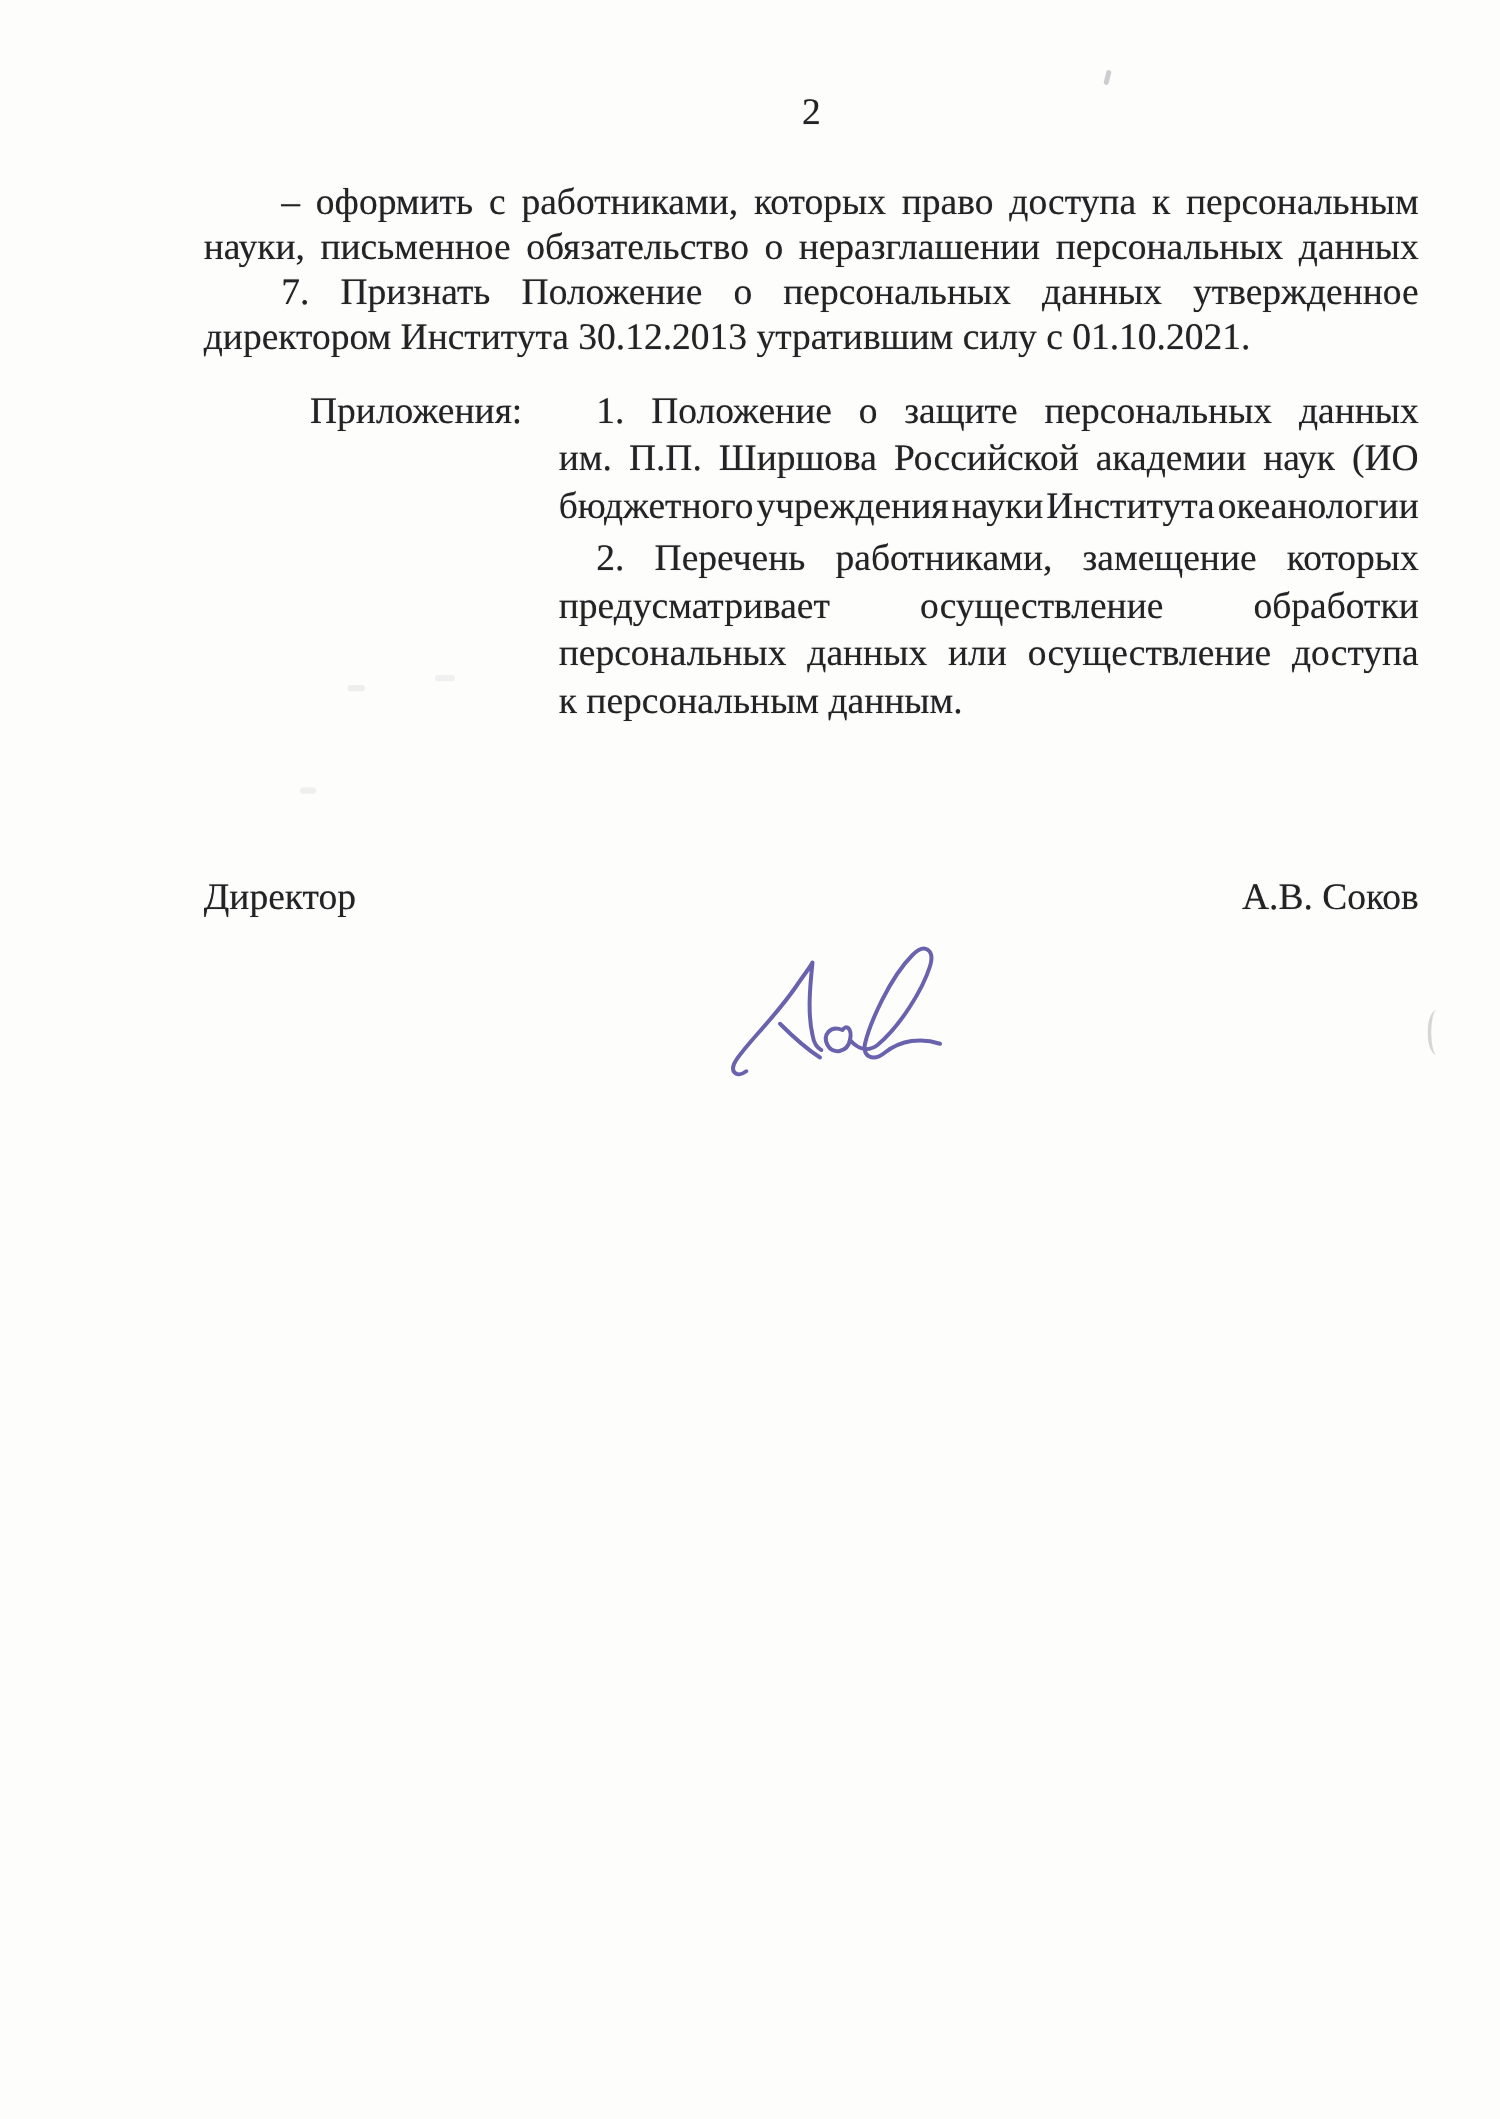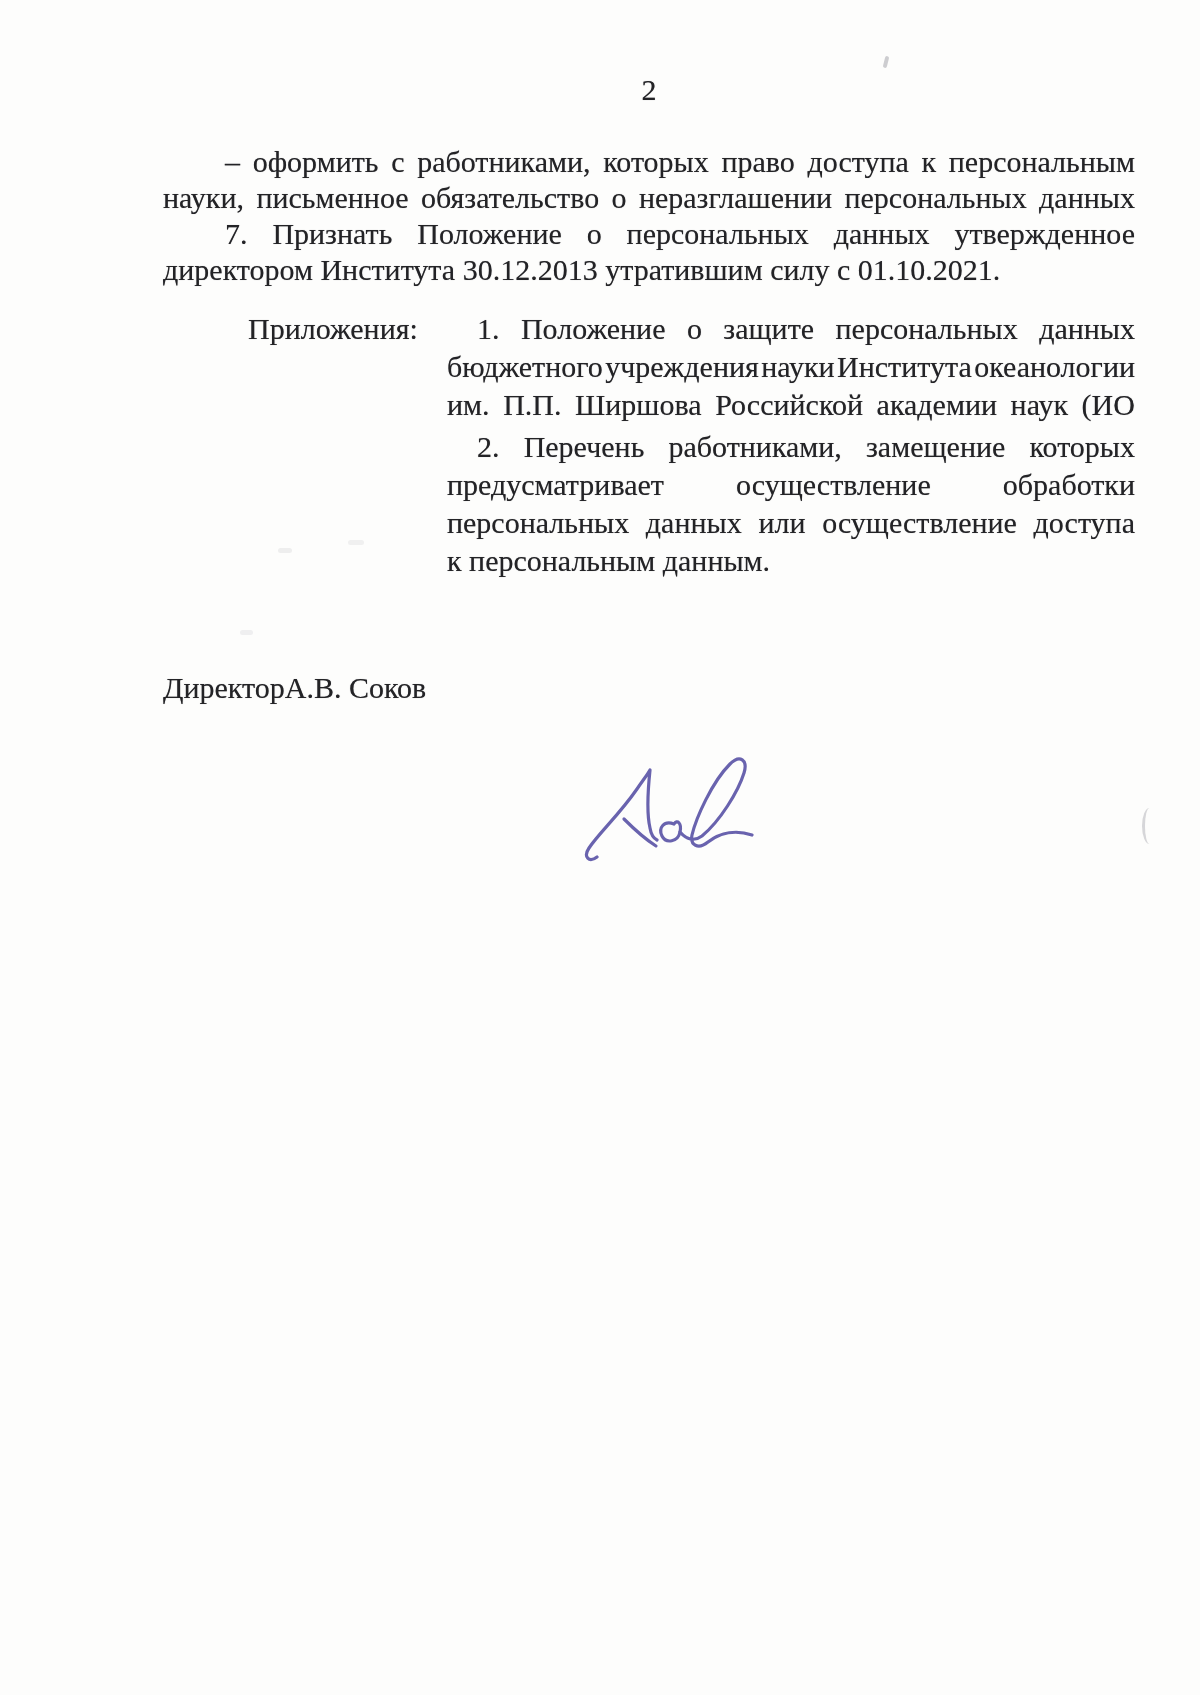--- a/index.html
+++ b/index.html
@@ -45,22 +45,23 @@
   .appendix-label {
     width: 284px;
     box-sizing: border-box;
     padding-left: 85px;
     flex: 0 0 auto;
   }
   .appendix-items { flex: 1 1 auto; min-width: 0; }
   .aline { height: 38px; white-space: nowrap; }
   .item2 { margin-top: 4px; }
   .sig-row {
-    margin-top: 90px;
+    margin-top: 120px;
     display: flex;
+    justify-content: space-between;
     height: 36px;
   }
   .signature-svg {
     position: absolute;
     left: 553px;
     top: 727px;
     width: 220px;
     height: 140px;
   }
   .artifact { position: absolute; pointer-events: none; }
@@ -129,35 +130,35 @@
         <div class="item">
           <div class="aline jline ind30">
               <span>1.</span>
               <span>Положение</span>
               <span>о</span>
               <span>защите</span>
               <span>персональных</span>
               <span>данных</span>
             </div>
           <div class="aline jline">
-              <span>бюджетного</span>
-              <span>учреждения</span>
-              <span>науки</span>
-              <span>Института</span>
-              <span>океанологии</span>
-            </div>
-          <div class="aline jline">
               <span>им.</span>
               <span>П.П.</span>
               <span>Ширшова</span>
               <span>Российской</span>
               <span>академии</span>
               <span>наук</span>
               <span>(ИО</span>
             </div>
+          <div class="aline jline">
+              <span>бюджетного</span>
+              <span>учреждения</span>
+              <span>науки</span>
+              <span>Института</span>
+              <span>океанологии</span>
+            </div>
         </div>
         <div class="item item2">
           <div class="aline jline ind30">
               <span>2.</span>
               <span>Перечень</span>
               <span>работниками,</span>
               <span>замещение</span>
               <span>которых</span>
             </div>
           <div class="aline jline">

